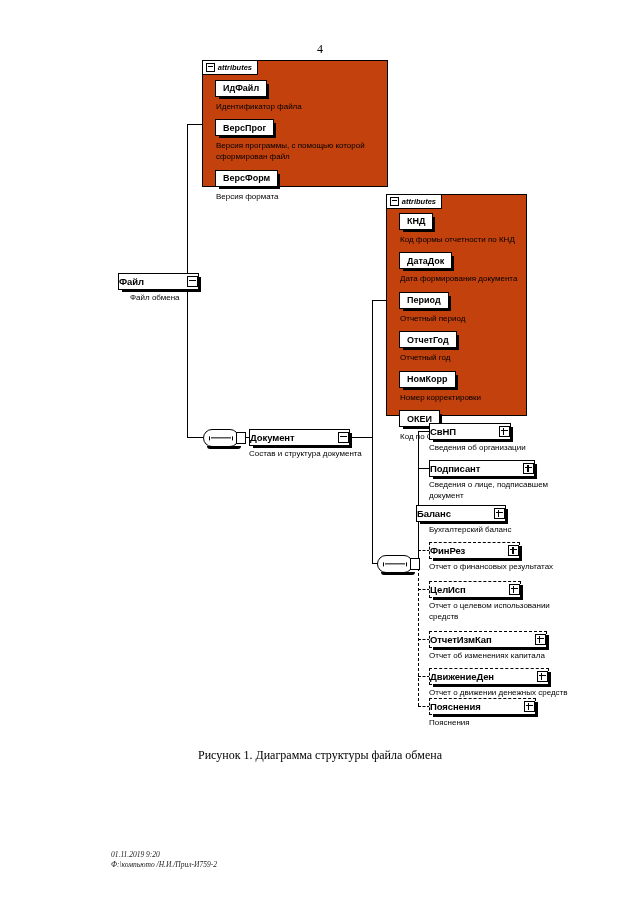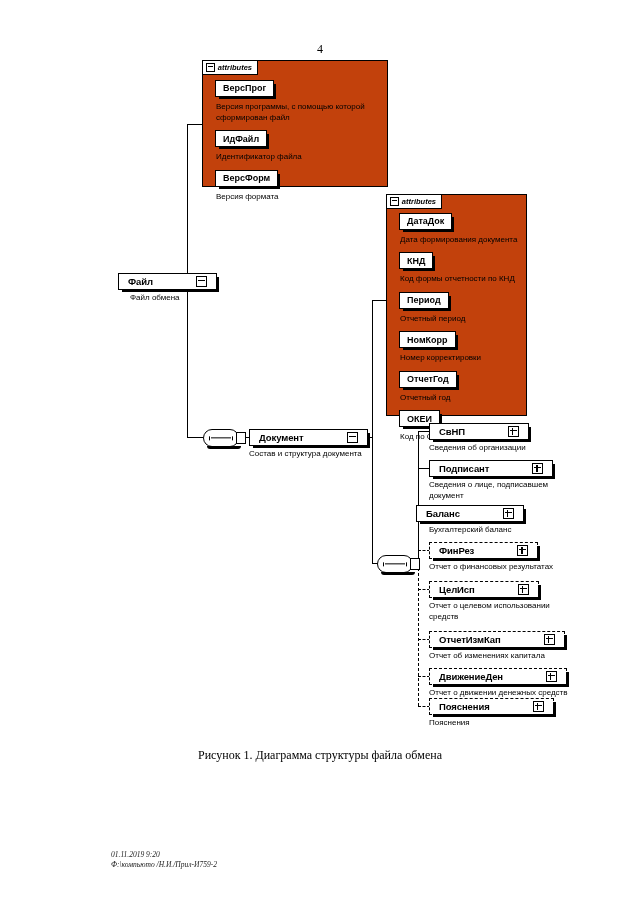--- a/index.html
+++ b/index.html
@@ -22,21 +22,21 @@
   }
 
   
   .node{
     position:absolute;
     box-sizing:border-box;
     background:#fff;
     border:1.4px solid #000;
     height:17px;
     display:flex;align-items:center;
-    padding:0 9px;
+    padding:0 0;
     font-size:9.5px;
     font-weight:bold;
     font-family:"Liberation Sans", sans-serif;
     white-space:nowrap;
     letter-spacing:-0.1px;
     z-index:5;
     gap:39px;
   }
   .node.dashed{border:1.4px dashed #000;}
   .node::after{
@@ -222,74 +222,74 @@
   <div class="page-number">4</div>
 
   <div class="attrs" style="left:202px;top:60px;width:186px;height:127px;">
     <div class="attrs-tab">
       <span class="tabicon"></span>
       <span>attributes</span>
     </div>
     <div class="attrs-body">
       <div class="attr-row">
         <div class="attr-box">
+          <span>ИдФайл</span>
+        </div>
+        <div class="desc">Идентификатор файла</div>
+      </div>
+      <div class="attr-row">
+        <div class="attr-box">
           <span>ВерсПрог</span>
         </div>
         <div class="desc">Версия программы, с помощью которой сформирован файл</div>
-      </div>
-      <div class="attr-row">
-        <div class="attr-box">
-          <span>ИдФайл</span>
-        </div>
-        <div class="desc">Идентификатор файла</div>
       </div>
       <div class="attr-row">
         <div class="attr-box">
           <span>ВерсФорм</span>
         </div>
         <div class="desc">Версия формата</div>
       </div>
     </div>
   </div>
 
   <div class="attrs" style="left:386px;top:194px;width:141px;height:222px;">
     <div class="attrs-tab">
       <span class="tabicon"></span>
       <span>attributes</span>
     </div>
     <div class="attrs-body" style="padding-top:15px;">
       <div class="attr-row">
         <div class="attr-box">
+          <span>КНД</span>
+        </div>
+        <div class="desc">Код формы отчетности по КНД</div>
+      </div>
+      <div class="attr-row">
+        <div class="attr-box">
           <span>ДатаДок</span>
         </div>
         <div class="desc">Дата формирования документа</div>
       </div>
       <div class="attr-row">
         <div class="attr-box">
-          <span>КНД</span>
-        </div>
-        <div class="desc">Код формы отчетности по КНД</div>
-      </div>
-      <div class="attr-row">
-        <div class="attr-box">
           <span>Период</span>
         </div>
         <div class="desc">Отчетный период</div>
       </div>
       <div class="attr-row">
         <div class="attr-box">
+          <span>ОтчетГод</span>
+        </div>
+        <div class="desc">Отчетный год</div>
+      </div>
+      <div class="attr-row">
+        <div class="attr-box">
           <span>НомКорр</span>
         </div>
         <div class="desc">Номер корректировки</div>
-      </div>
-      <div class="attr-row">
-        <div class="attr-box">
-          <span>ОтчетГод</span>
-        </div>
-        <div class="desc">Отчетный год</div>
       </div>
       <div class="attr-row">
         <div class="attr-box">
           <span>ОКЕИ</span>
         </div>
         <div class="desc">Код по ОКЕИ</div>
       </div>
     </div>
   </div>
 

